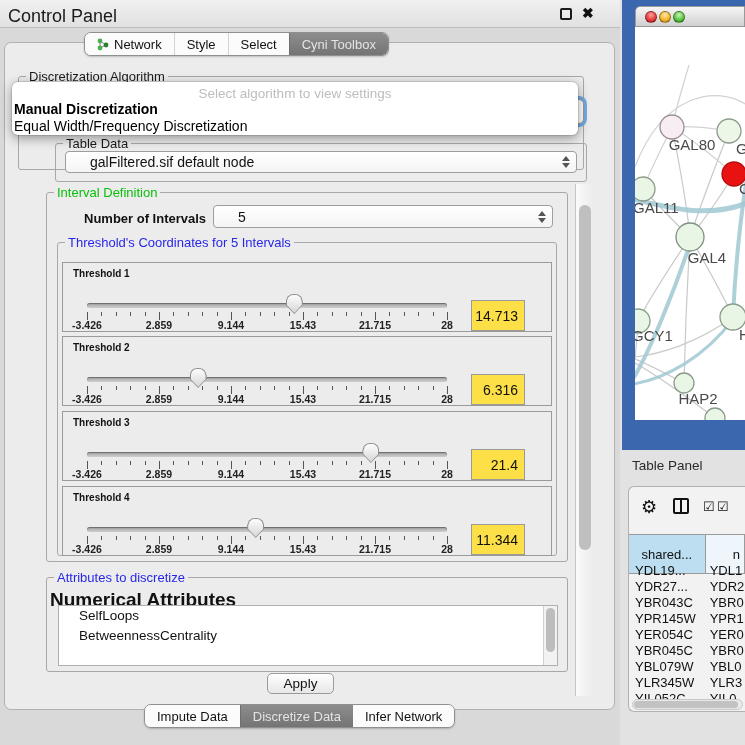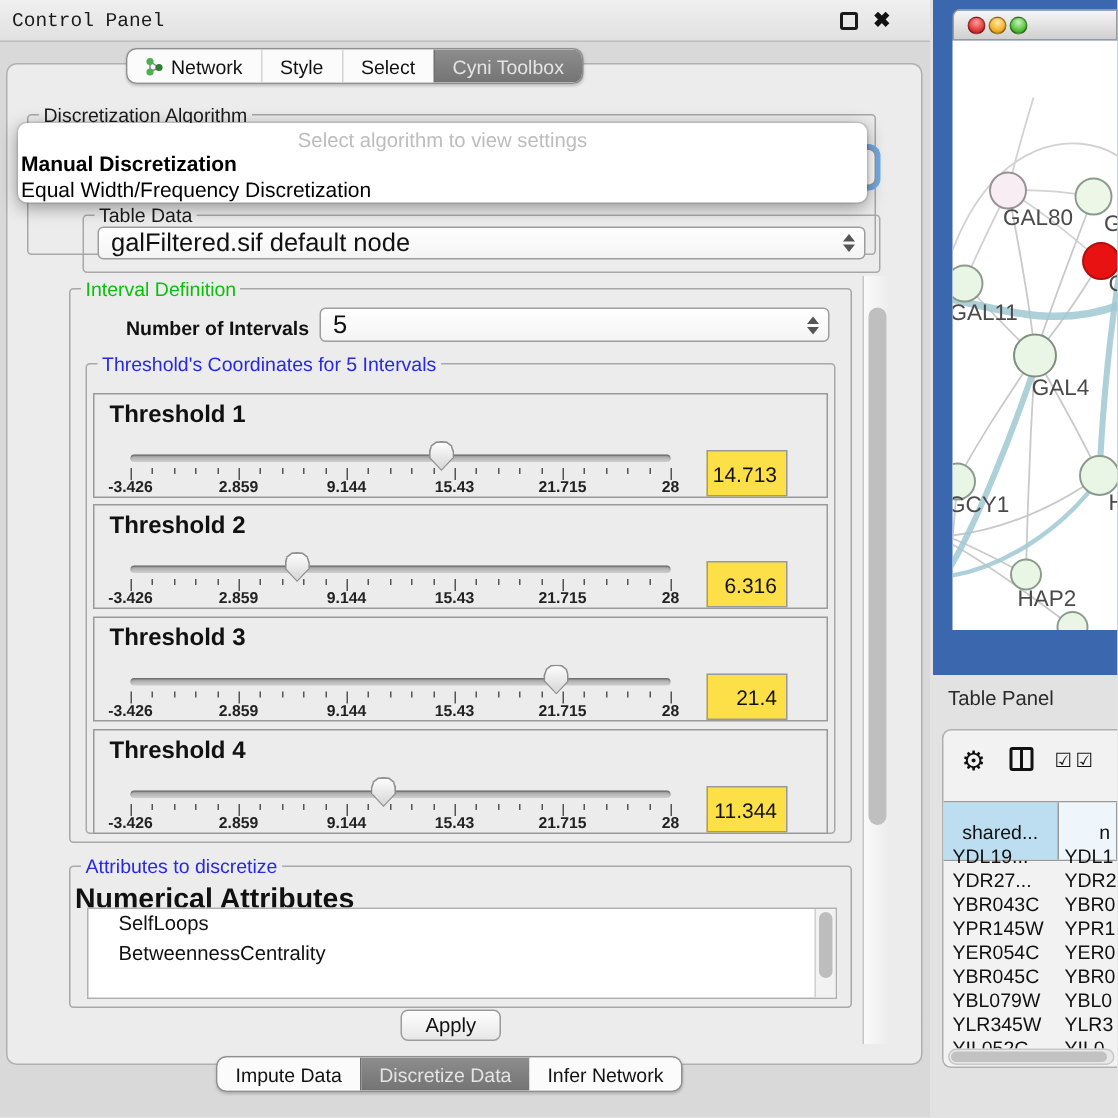--- a/index.html
+++ b/index.html
@@ -3,21 +3,21 @@
 <meta charset="utf-8">
 <style>
   * { box-sizing: border-box; margin: 0; padding: 0; }
   html,body { width:745px; height:745px; overflow:hidden; }
   body { font-family:"Liberation Sans", sans-serif; background:#dcdcdc; position:relative; }
 
   
   #control-region { position:absolute; left:0; top:0; width:620px; height:745px; background:#d9d9d9; }
   .cp-titlebar { position:absolute; left:0; top:0; width:620px; height:28px;
                  background:linear-gradient(#f0f0f0,#e1e1e1); border-bottom:1px solid #bdbdbd; }
-  .cp-title { position:absolute; left:8px; top:6px; font-size:13px; color:#1a1a1a;font-family:Liberation Mono, monospace; }
+  .cp-title { position:absolute; left:8px; top:6px; font-size:18px; color:#1a1a1a; }
   .win-min { position:absolute; left:560px; top:8px; width:12px; height:12px; border:2px solid #1a1a1a; border-radius:2px; background:transparent; }
   .win-close { position:absolute; left:582px; top:5px; font-size:14px; font-weight:bold; color:#111; }
 
   .main-panel { position:absolute; left:4px; top:42px; width:611px; height:668px;
                 background:#ececec; border:1px solid #b0b0b0; border-radius:7px; }
 
   .tabstrip { position:absolute; display:flex; height:24px; border:1px solid #8f8f8f; border-radius:7px;
               overflow:hidden; background:#fbfbfb; box-shadow:0 1px 2px rgba(0,0,0,.2); z-index:6; }
   #top-tabs { left:84px; top:32px; }
   #bottom-tabs { left:144px; top:704px; }
@@ -39,38 +39,38 @@
 
   
   #algo-popup { position:absolute; left:12px; top:82px; width:566px; height:53px; background:#fff;
                 border-radius:6px; box-shadow:0 3px 12px rgba(0,0,0,.4), 0 0 0 1px rgba(0,0,0,.1); z-index:10; }
   .popup-hint { position:absolute; top:4px; width:100%; text-align:center; color:#bdbdbd; font-size:13.5px; }
   .popup-opt  { position:absolute; left:2px; font-size:14px; color:#000; white-space:nowrap; }
 
   
   #tabledata-group { left:55px; top:143px; width:532px; height:39px; }
   .combo { position:absolute; background:linear-gradient(#ffffff,#f4f4f4); border:1px solid #9e9e9e;
-           border-radius:4px; font-size:17px; color:#111; padding-left:8px; display:flex; align-items:center;text-align:right; }
+           border-radius:4px; font-size:14px; color:#111; padding-left:24px; display:flex; align-items:center;text-align:right; }
   .stepper { position:absolute; right:6px; top:50%; transform:translateY(-50%); display:flex; flex-direction:column; gap:2px; }
   .stepper .up   { width:0; height:0; border-left:4px solid transparent; border-right:4px solid transparent; border-bottom:5px solid #555; }
   .stepper .down { width:0; height:0; border-left:4px solid transparent; border-right:4px solid transparent; border-top:5px solid #555; }
 
   
   .vscroll { position:absolute; left:575px; top:184px; width:18px; height:512px;
              background:linear-gradient(90deg,#fafafa,#ececec); border-left:1px solid #c6c6c6; }
   .vscroll .thumb { position:absolute; left:3px; top:21px; width:12px; height:345px; background:#bfbfbf; border-radius:7px; }
 
   
   #interval-group { left:46px; top:192px; width:522px; height:370px; }
   #num-intervals-label { position:absolute; left:84px; top:211px; font-size:13px; font-weight:bold; color:#111; }
   #num-intervals-combo { left:213px; top:205px; width:340px; height:23px; }
   #thresh-group { left:57px; top:242px; width:500px; height:314px; }
 
   .tbox { position:absolute; left:62px; width:490px; height:70px; border:1px solid #9a9a9a; background:#ececec; }
-  .t-label { position:absolute; left:10px; top:5px; font-size:16px; font-weight:bold; color:#111; }
+  .t-label { position:absolute; left:10px; top:5px; font-size:10px; font-weight:bold; color:#111; }
   .t-track { position:absolute; left:24px; top:40px; width:360px; height:5px; border-radius:3px;
              background:linear-gradient(#9f9f9f,#cfcfcf); box-shadow:inset 0 1px 1px rgba(0,0,0,.35); }
   .t-handle { position:absolute; top:31px; width:17px; height:20px; margin-left:-9px;
               clip-path:polygon(0% 36%,9% 14%,28% 2%,50% 0%,72% 2%,91% 14%,100% 36%,100% 55%,50% 100%,0% 55%);
               background:#8d8d8d; }
   .t-handle .inner { position:absolute; left:1px; top:1px; right:1px; bottom:1px;
               clip-path:polygon(0% 36%,9% 14%,28% 2%,50% 0%,72% 2%,91% 14%,100% 36%,100% 55%,50% 100%,0% 55%);
               background:linear-gradient(#fdfdfd,#d6d6d6); }
   .t-tick { position:absolute; width:1px; background:#555; top:49px; }
   .t-tick.minor { height:4px; }

